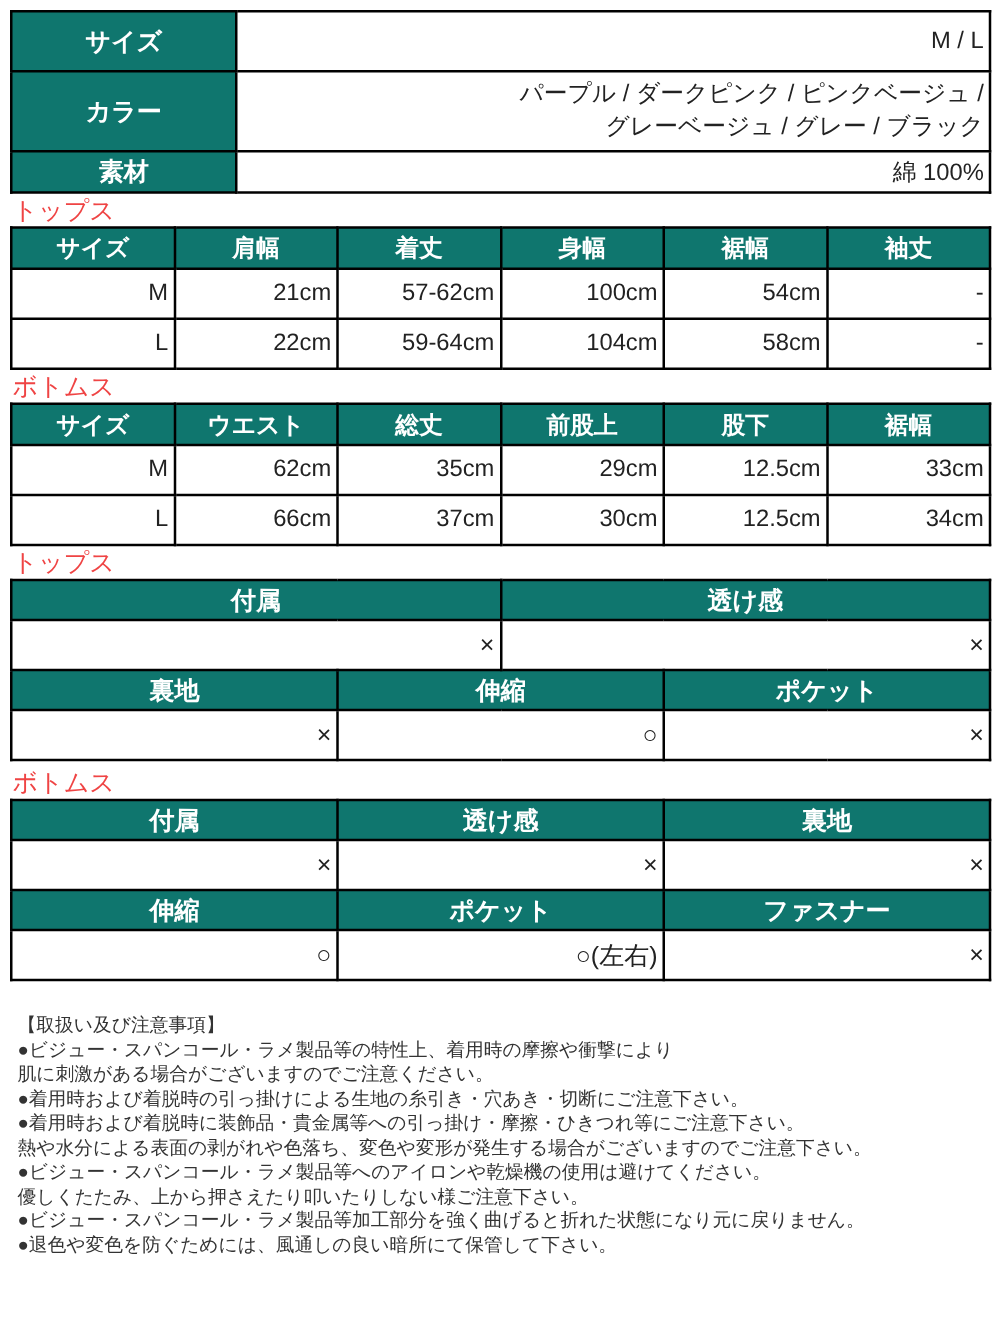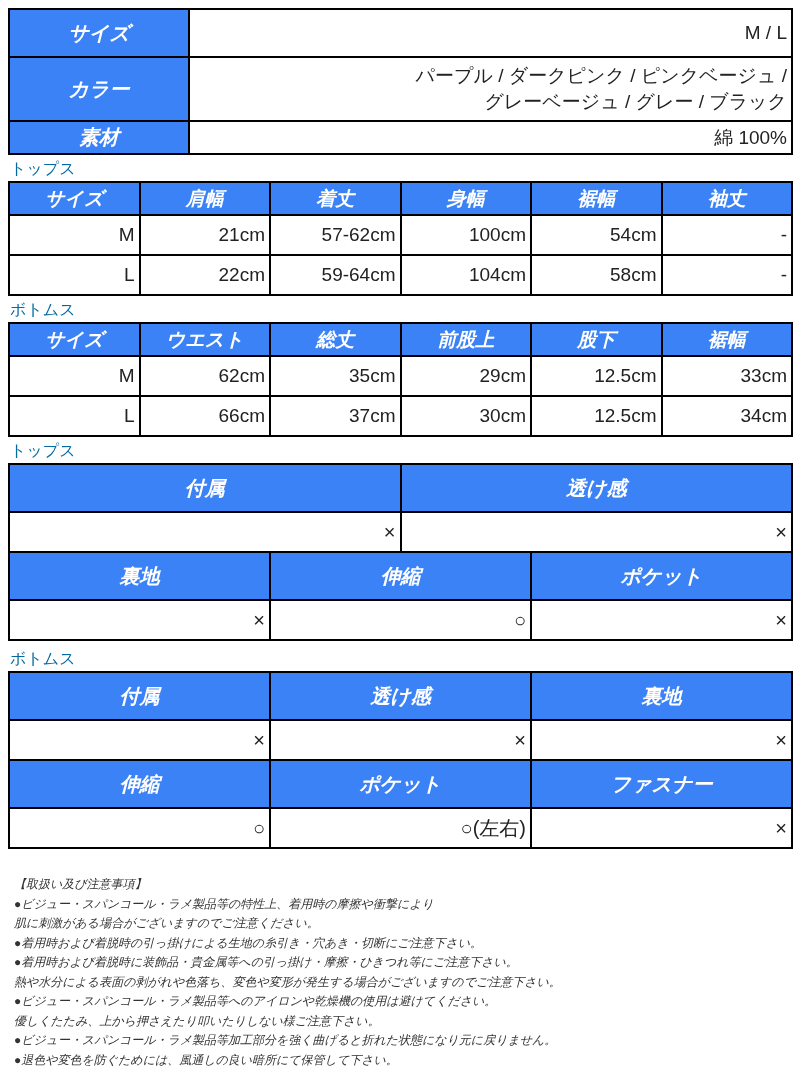--- a/index.html
+++ b/index.html
@@ -9,53 +9,53 @@
     font-family: "Liberation Sans", "DejaVu Sans", sans-serif;
     color: #222;
     overflow: hidden;
   }
   .page { padding: 8px 7px 0 8px; }
 
   table { border-collapse: collapse; width: 785px; table-layout: fixed; }
   td, th { border: 2px solid #000; text-align: center; vertical-align: middle; padding: 0 4px; }
 
   .hdr-cell {
-    background: #3b82f6; color: #fff;
-    font-weight: bold; font-size: 20px; font-style: italic;
+    background: #0f766e; color: #fff;
+    font-weight: bold; font-size: 20px;
   }
   .val-cell { font-size: 19px; color: #222; background: #fff; text-align: right; }
 
   
   .spec-table .hdr-cell { width: 180px; }
   .spec-table tr.r1 { height: 48px; }
   .spec-table tr.r2 { height: 64px; }
   .spec-table tr.r3 { height: 33px; }
   .spec-table .multiline { white-space: pre-line; line-height: 26px; }
 
   
   .section-label {
-    font-size: 16px; color: #0369a1;
+    font-size: 20px; color: #ef4444;
     line-height: 20px; margin: 4px 0 2px 2px;
   }
   .section-label.wide-gap { margin-top: 8px; }
 
   
   .size-table tr.head { height: 33px; }
   .size-table tr.body { height: 40px; }
   .size-table .hdr-cell { font-size: 19px; }
 
   
-  .feat-table tr.head { height: 48px; }
+  .feat-table tr.head { height: 32px; }
   .feat-table tr.body { height: 40px; }
   .feat-table .val-cell { font-size: 20px; }
 
   
   .notice {
     margin: 26px 0 0 6px;
-    font-size: 12px; line-height: 19.5px; color: #333; font-style: italic;
+    font-size: 15px; line-height: 19.5px; color: #333;
   }
   .notice div { white-space: nowrap; }
 </style>
 </head>
 <body>
 
 <div class="page">
 
   <table class="spec-table">
     <tbody>

